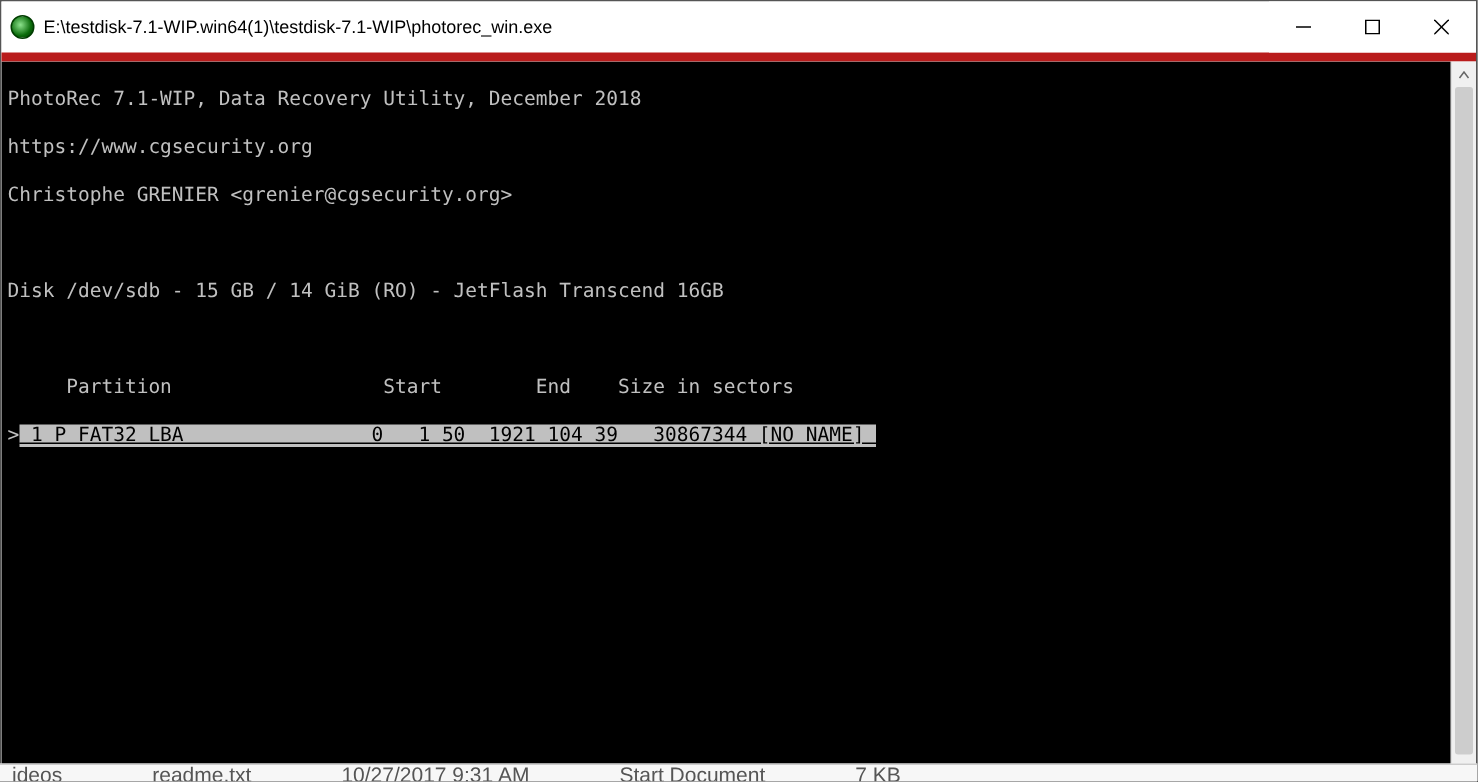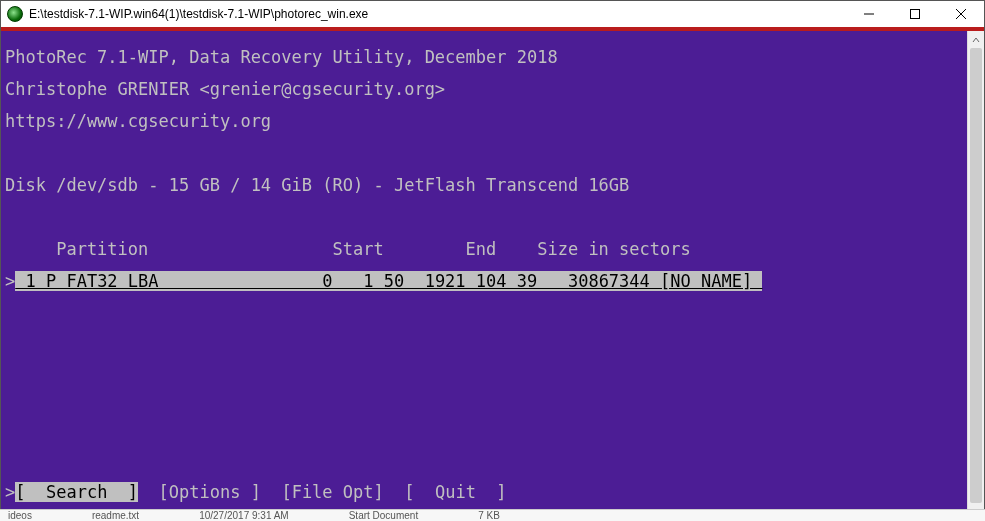--- a/index.html
+++ b/index.html
@@ -13,25 +13,25 @@
     }
     .window {
       width: 985px;
       height: 521px;
       border: 1px solid #555;
       background: #fff;
       display: flex;
       flex-direction: column;
     }
     .titlebar {
-      height: 30px;
+      height: 40px;
       background: #fff;
       display: flex;
       align-items: center;
-      border-bottom: 4px solid #b91c1c;
+      border-bottom: 6px solid #b91c1c;
       padding-left: 6px;
     }
     .app-icon {
       width: 16px;
       height: 16px;
       border-radius: 50%;
       background: radial-gradient(circle at 40% 40%, #8ce28c, #0a6b0a 60%, #003300);
       border: 1px solid #003c00;
       margin-right: 6px;
       flex-shrink: 0;
@@ -56,24 +56,24 @@
       background: #fff;
     }
     .win-btn svg { display: block; }
     .content-wrap {
       flex: 1;
       display: flex;
       overflow: hidden;
     }
     .console {
       flex: 1;
-      background: #4c1d95;
+      background: #000000;
       color: #c0c0c0;
       font-family: "Consolas", "Lucida Console", monospace;
-      font-size: 17px;
+      font-size: 13px;
       line-height: 16px;
       padding: 2px 4px;
       white-space: pre;
       position: relative;
       overflow: hidden;
     }
     .console .line { height: 16px; }
     .sel-row {
       background: #c0c0c0;
       color: #000;
@@ -104,21 +104,21 @@
     .sb-thumb {
       position: absolute; top: 0; left: 2px; right: 2px; height: 100%;
       background: #cdcdcd; border-radius: 2px;
     }
     .taskbar-frag {
       position: absolute;
       bottom: 0; left: 0; right: 0;
       height: 12px;
       background: #f7f7f7;
       border-top: 1px solid #ccc;
-      font-size: 10px;
+      font-size: 14px;
       color: #555;
       display: flex;
       align-items: center;
       gap: 60px;
       padding-left: 8px;
       white-space: nowrap;
       overflow: hidden;
       pointer-events: none;
       text-align: center;
     }
@@ -146,29 +146,28 @@
             <line x1="0" y1="0" x2="10" y2="10" stroke="#000" stroke-width="1"></line>
             <line x1="10" y1="0" x2="0" y2="10" stroke="#000" stroke-width="1"></line>
           </svg>
       </div>
     </div>
   </div>
 
   <div class="content-wrap">
     <div class="console">
 <div class="line">PhotoRec 7.1-WIP, Data Recovery Utility, December 2018</div>
+<div class="line">https://www.cgsecurity.org</div>
 <div class="line">Christophe GRENIER &lt;grenier@cgsecurity.org&gt;</div>
-<div class="line">https://www.cgsecurity.org</div>
 <div class="line"> </div>
 <div class="line">Disk /dev/sdb - 15 GB / 14 GiB (RO) - JetFlash Transcend 16GB</div>
 <div class="line"> </div>
 <div class="line">     Partition                  Start        End    Size in sectors</div>
 <div class="line"><span>&gt;</span><span class="sel-row"> 1 P FAT32 LBA                0   1 50  1921 104 39   30867344 [NO NAME] </span></div>
 
-<div class="menu-line"><span>&gt;</span><span class="menu-sel">[  Search  ]</span><span>  </span><span>[Options ]</span><span>  </span><span>[File Opt]</span><span>  </span><span>[  Quit  ]</span></div>
     </div>
 
     <div class="scrollbar">
       <div class="sb-btn">
         <svg width="8" height="8">
             <polyline points="1,6 4,2 7,6" fill="none" stroke="#666" stroke-width="1"></polyline>
           </svg>
       </div>
       <div class="sb-track">
         <div class="sb-thumb"></div>

